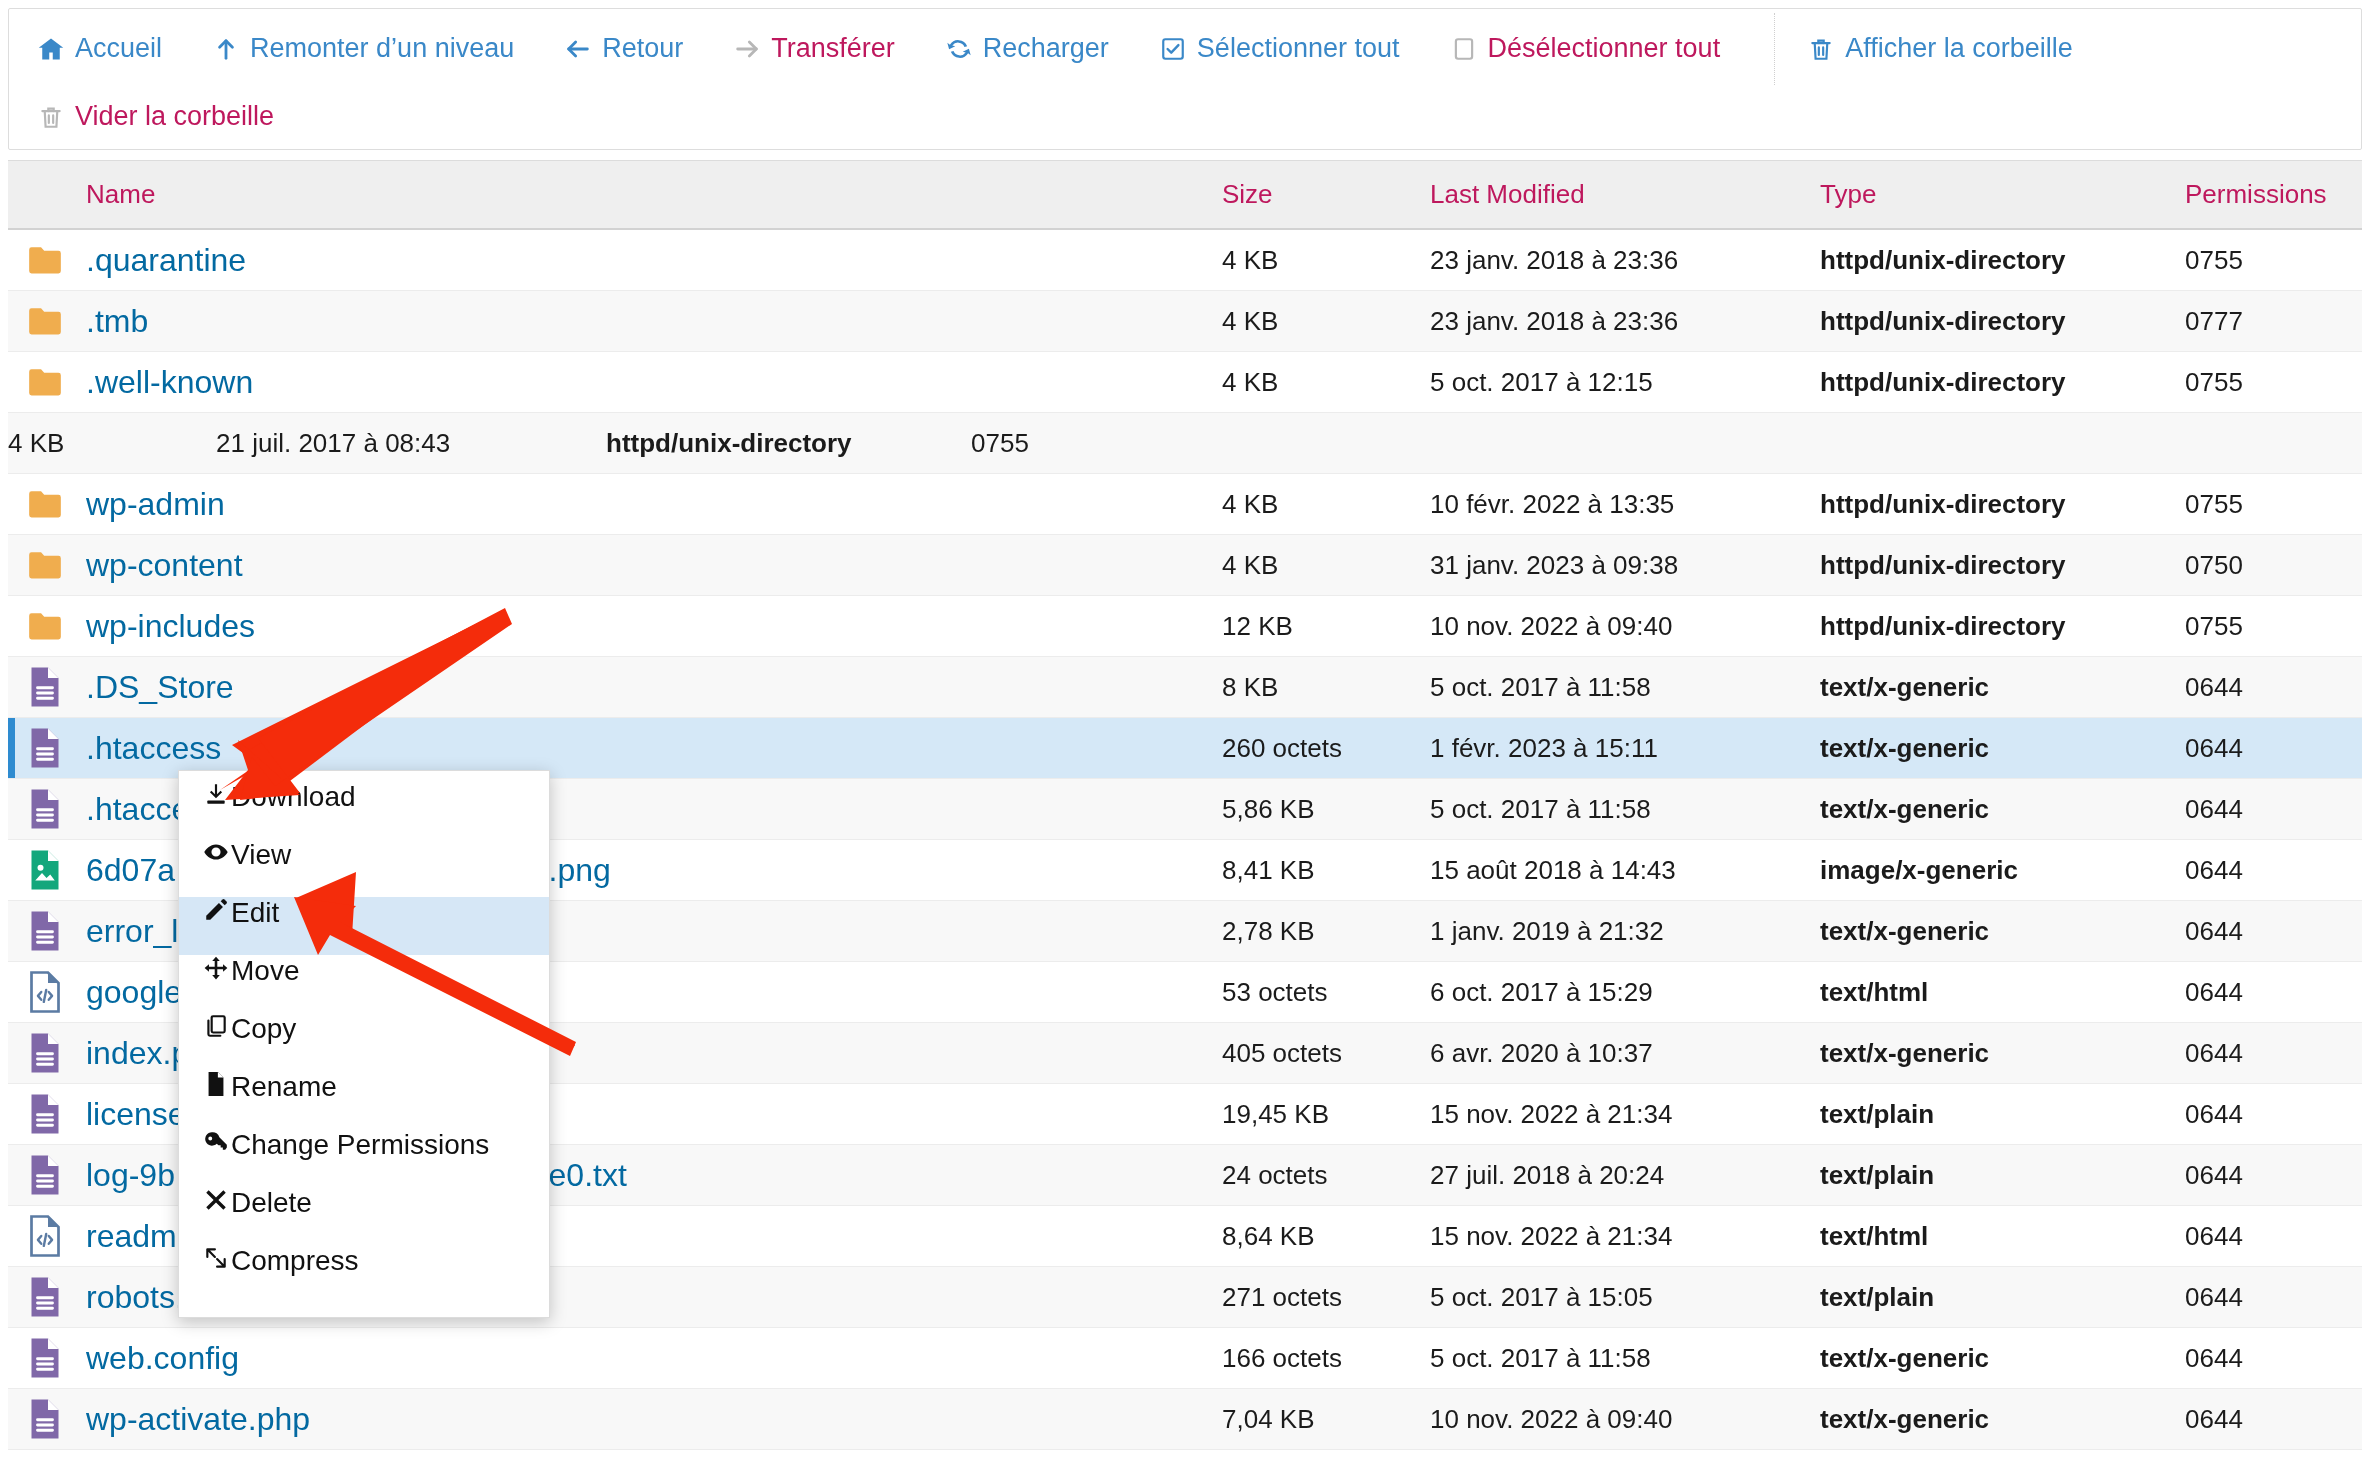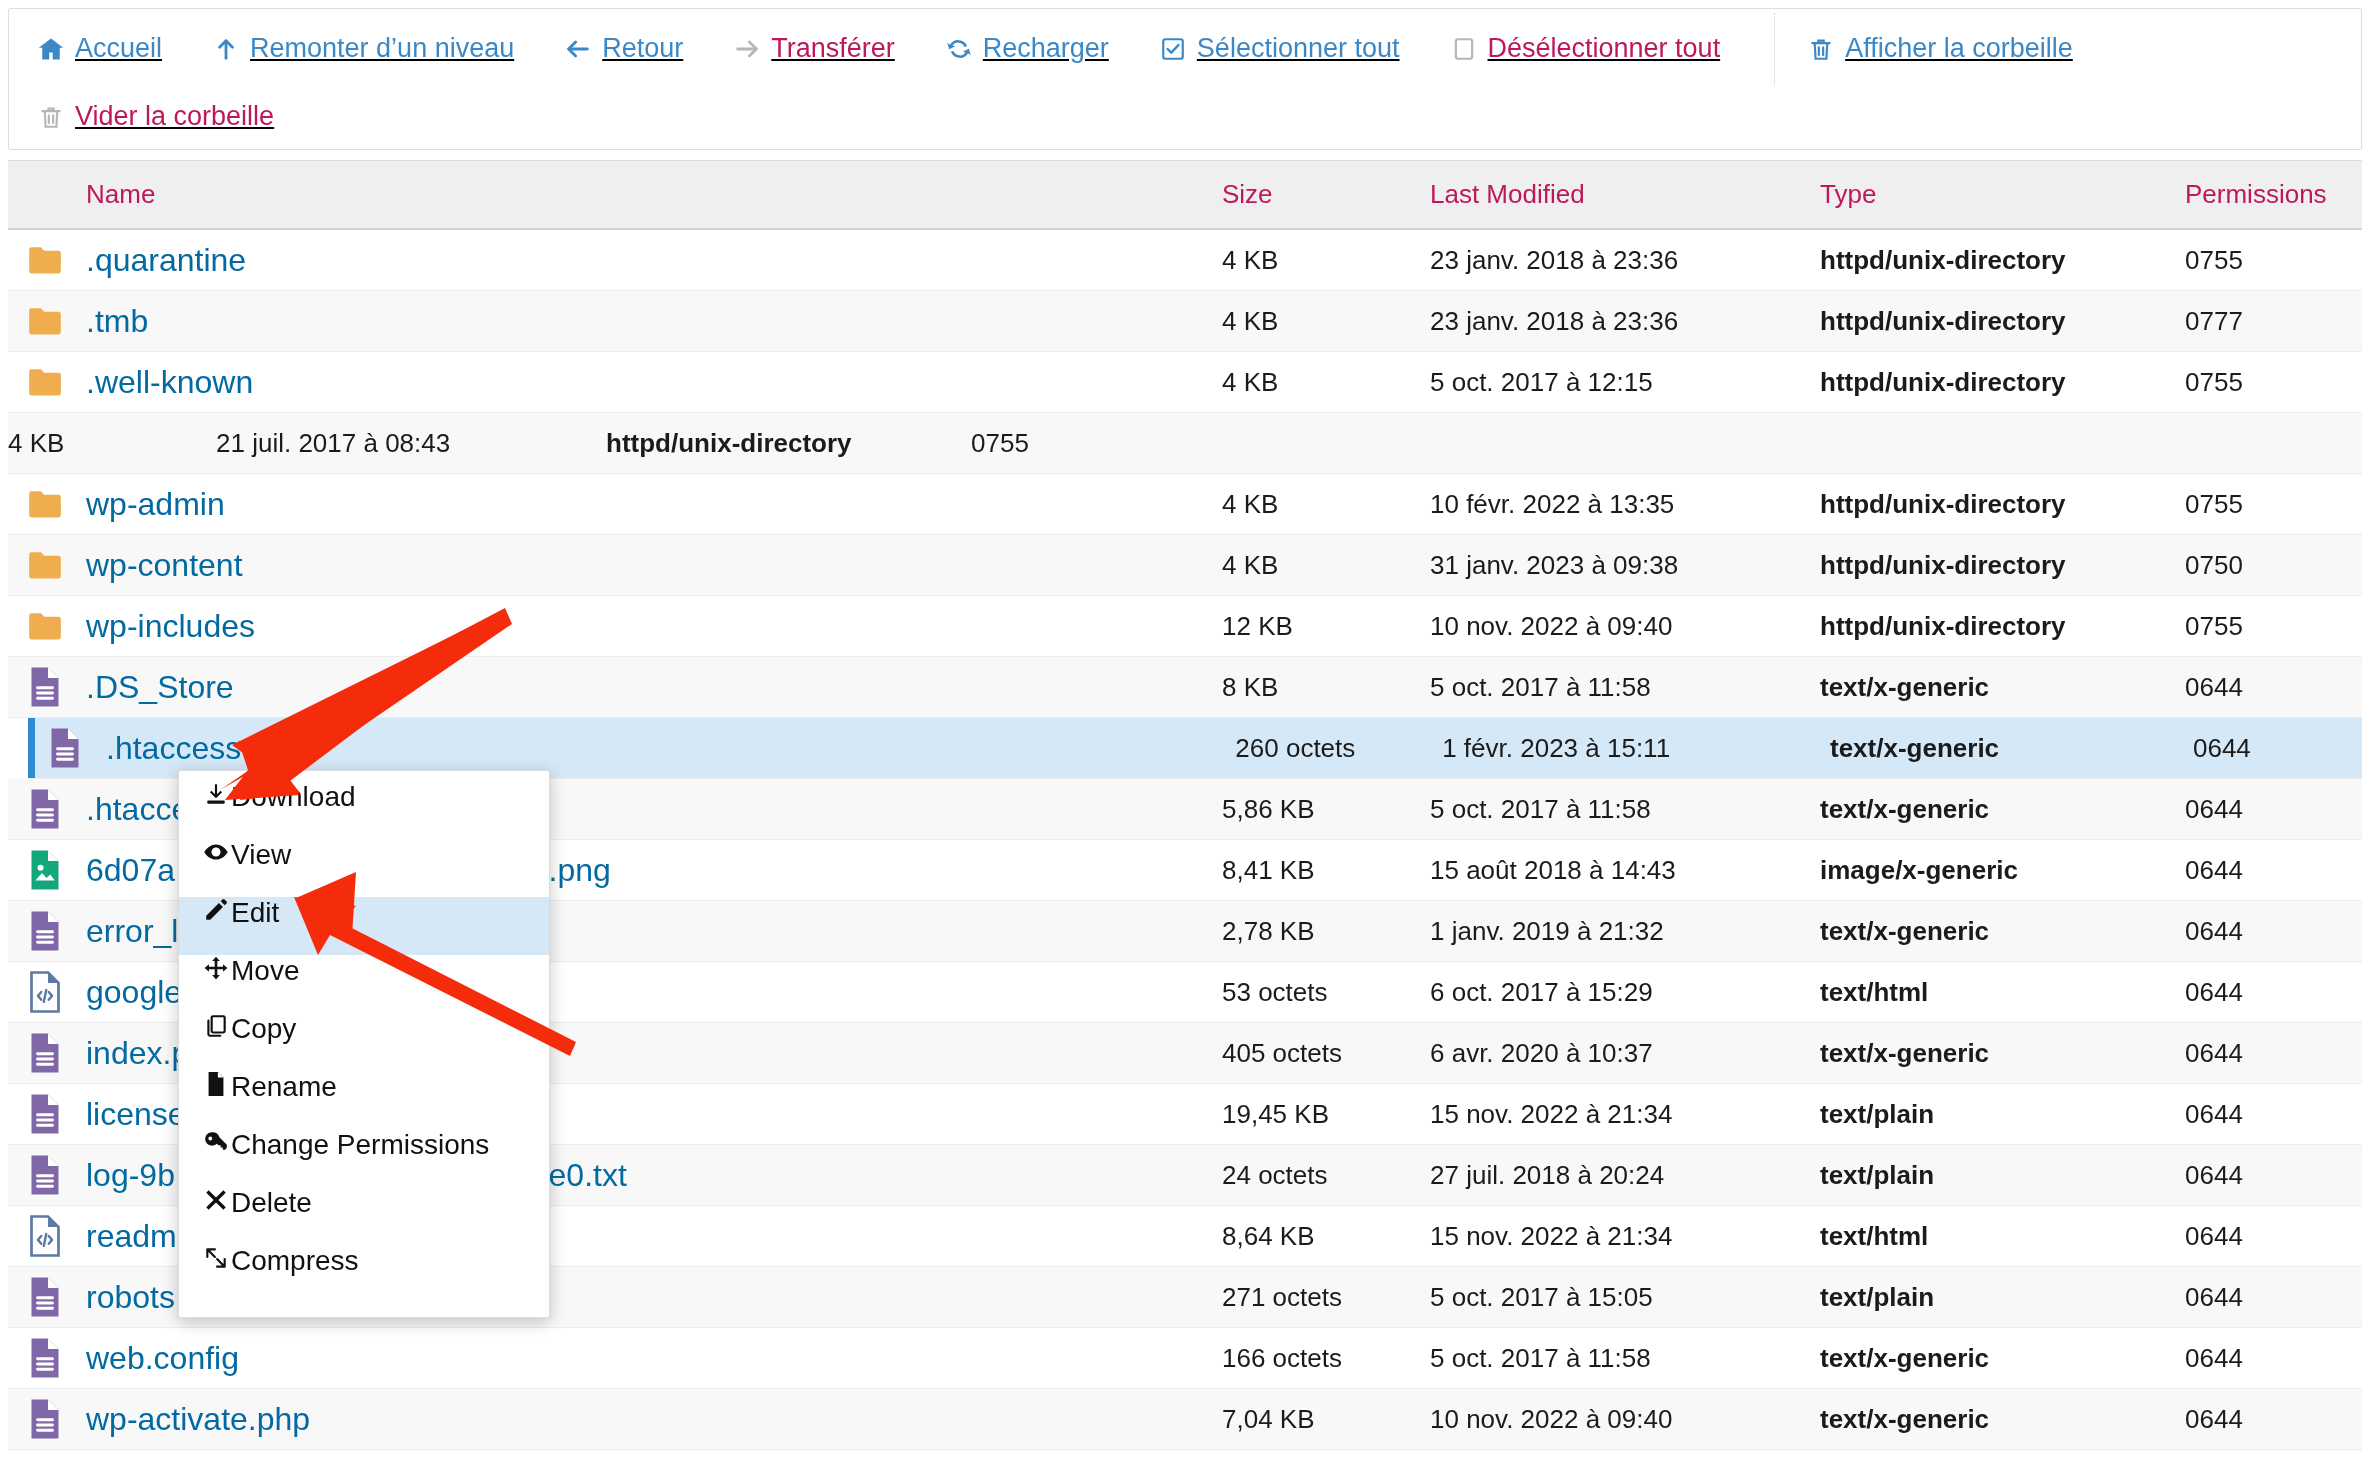--- a/index.html
+++ b/index.html
@@ -13,21 +13,21 @@
   #root { position: relative; width: 2370px; height: 1478px; background:#fff; }
 
   
   .toolbar {
     position: absolute; left: 8px; top: 8px; width: 2354px; height: 142px;
     background: #ffffff;
     border: 1px solid #dddddd;
     border-radius: 2px;
     padding: 0 24px;
   }
-  .tb-rowwrap { display: flex; flex-wrap: wrap; align-items: center; height: 100%; padding-top: 4px; text-decoration: underline; }
+  .tb-rowwrap { display: flex; flex-wrap: wrap; align-items: center; height: 100%; padding-top: 4px; }
   .tb-line { display: flex; align-items: center; width: 100%; height: 62px; }
   .tb-line.second { height: 56px; }
   .tb-btn {
     display: inline-flex; align-items: center; gap: 10px;
     color: #3a88c8; font-size: 27px; line-height: 1;
     padding: 6px 10px 6px 4px; margin-right: 36px;
     white-space: nowrap; cursor: pointer; user-select: none;
   }
   .tb-btn.disabled { color: #be185d; cursor: default; }
   .tb-btn .ic { display: inline-flex; width: 28px; height: 28px; align-items: center; justify-content: center; }
@@ -48,21 +48,21 @@
     color: #be185d; font-size: 26px; font-weight: 400; white-space: nowrap;
     cursor: pointer;
   }
   .row {
     display: flex; align-items: center;
     height: 61px; background: #ffffff;
     border-bottom: 1px solid #ececec;
     position: relative;
   }
   .row.alt { background: #f8f8f8; }
-  .row.selected { background: #d5e8f7; margin-left: 20px; }
+  .row.selected { background: #d5e8f7; }
   .row.selected::before {
     content: ""; position: absolute; left: 0; top: 0; bottom: 0; width: 7px; background: #2e8bd0;
   }
 
   .c-name  { width: 1214px; padding-left: 18px; display: flex; align-items: center; gap: 22px; }
   .c-size  { width: 208px; }
   .c-date  { width: 390px; }
   .c-type  { width: 365px; font-weight: bold; }
   .c-perm  { width: 170px; }
 

